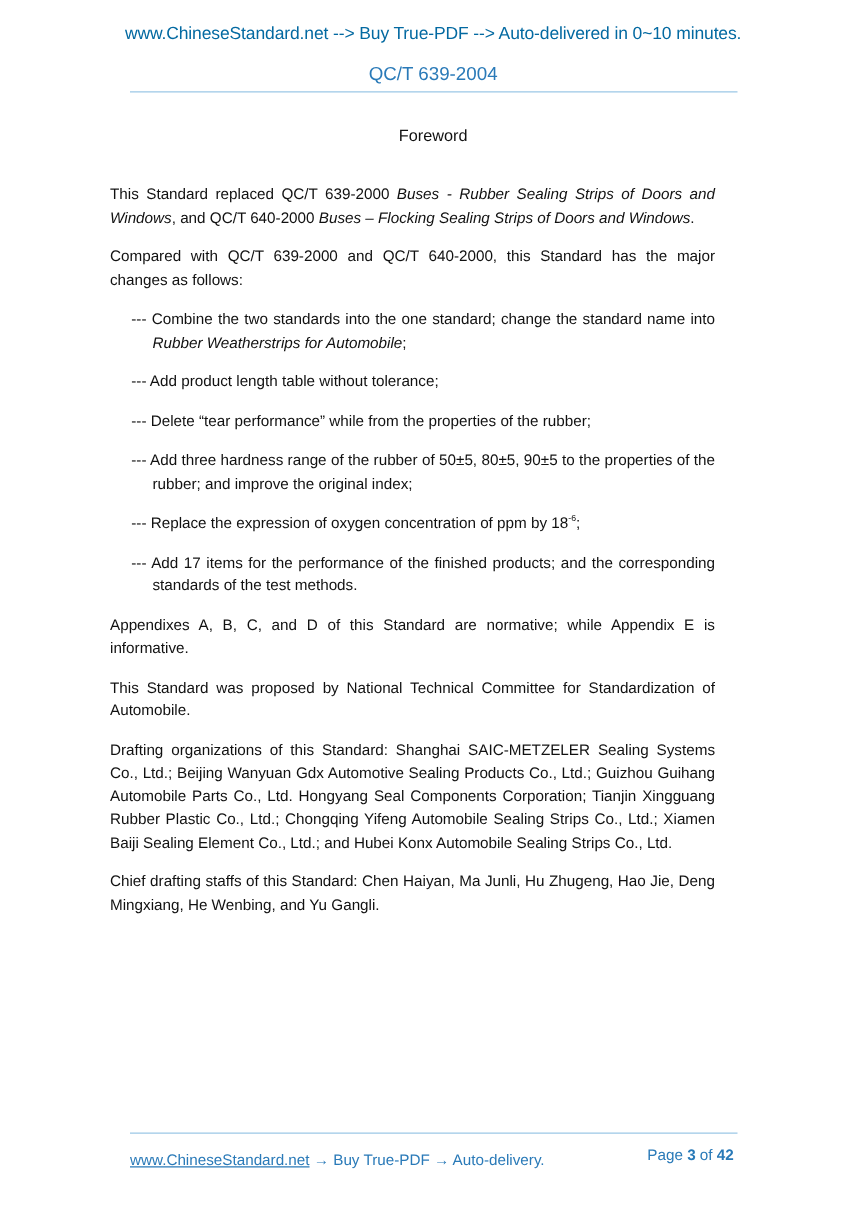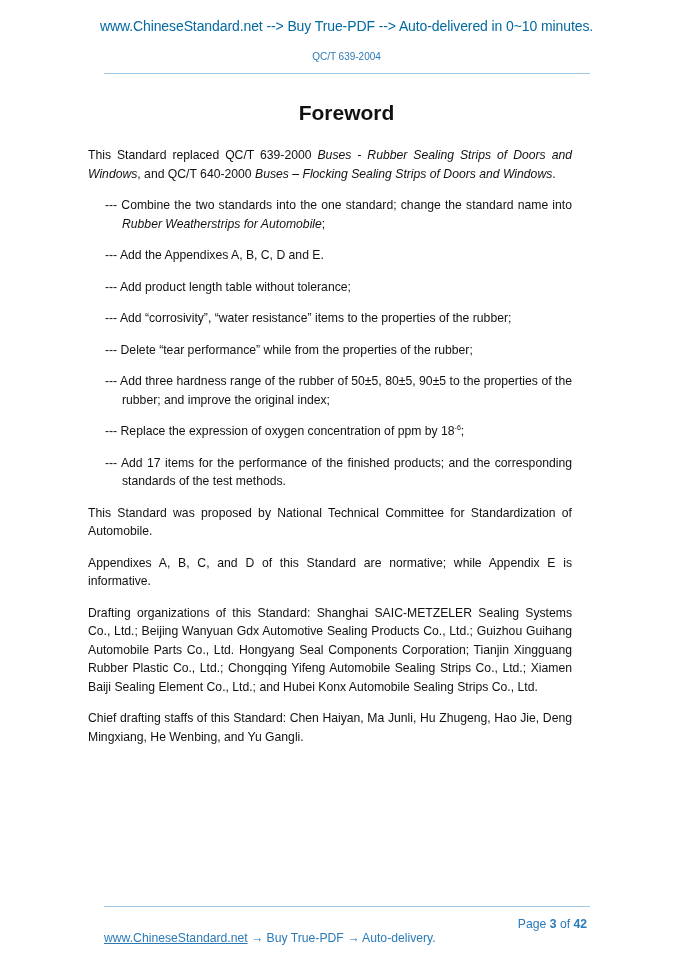--- a/index.html
+++ b/index.html
@@ -1,59 +1,58 @@
 <!DOCTYPE html>
 <html><head>
 <meta charset="utf-8">
 <style>
   html, body { margin: 0; padding: 0; background: #ffffff; }
   body { width: 693px; height: 980px; position: relative; overflow: hidden;
          font-family: "Liberation Sans", sans-serif; color: #111; }
   .top-banner { position: absolute; top: 18px; left: 0; width: 693px; text-align: center;
                 color: #0369a1; font-size: 14px; letter-spacing: -0.1px; white-space: nowrap; }
   .doc-code { position: absolute; top: 51px; left: 0; width: 693px; text-align: center;
-              color: #2a7ab8; font-size: 10px; }
+              color: #2a7ab8; font-size: 15px; }
   .header-rule { position: absolute; top: 73px; left: 104px; width: 486px; height: 1px; background: #9cc7e6; }
   .title { position: absolute; top: 101px; left: 0; width: 693px; text-align: center;
-           font-weight: bold; font-size: 21px; color: #111; }
+           font-weight: normal; font-size: 13px; color: #111; }
   .content { position: absolute; top: 146px; left: 88px; width: 484px; font-size: 12.2px; line-height: 18.5px; }
   .para { margin: 0 0 13px 0; text-align: justify; }
   .item { margin: 13px 0 13px 17px; padding-left: 17px; text-indent: -17px; text-align: justify; }
   .item.single { text-align: left; }
   sup { font-size: 7px; line-height: 0; vertical-align: 5px; }
   .footer-rule { position: absolute; top: 906px; left: 104px; width: 486px; height: 1px; background: #9cc7e6; }
   .footer { position: absolute; top: 917px; left: 104px; width: 483px; font-size: 12.2px; color: #2a7ab8; }
   .footer-link { color: #2a7ab8; text-decoration: underline; }
-  .footer-left { position: absolute; left: 0; top: 14px; white-space: nowrap; }
+  .footer-left { position: absolute; left: 0; top: 4px; white-space: nowrap; }
   .footer-right { position: absolute; right: 0; top: 0; white-space: nowrap; }
   .footer-right b { font-weight: bold; }
 </style>
 </head>
 <body>
 
 <div class="top-banner">www.ChineseStandard.net --&gt; Buy True-PDF --&gt; Auto-delivered in 0~10 minutes.</div>
 <div class="doc-code">QC/T 639-2004</div>
 <div class="header-rule"></div>
 
 <div class="title">Foreword</div>
 
 <div class="content">
   <p class="para"><span>This Standard replaced QC/T 639-2000 </span><i>Buses - Rubber Sealing Strips of Doors and Windows</i><span>, and QC/T 640-2000 </span><i>Buses – Flocking Sealing Strips of Doors and Windows</i><span>.</span></p>
+  <p class="para">Compared with QC/T 639-2000 and QC/T 640-2000, this Standard has the major changes as follows:</p>
 
   <p class="item"><span>--- Combine the two standards into the one standard; change the standard name into </span><i>Rubber Weatherstrips for Automobile</i><span>;</span></p>
-  <p class="item single">--- Add the Appendixes A, B, C, D and E.</p>
   <p class="item single">--- Add product length table without tolerance;</p>
-  <p class="item single">--- Add “corrosivity”, “water resistance” items to the properties of the rubber;</p>
   <p class="item single">--- Delete “tear performance” while from the properties of the rubber;</p>
   <p class="item">--- Add three hardness range of the rubber of 50±5, 80±5, 90±5 to the properties of the rubber; and improve the original index;</p>
   <p class="item single"><span>--- Replace the expression of oxygen concentration of ppm by 18</span><sup>-6</sup><span>;</span></p>
   <p class="item">--- Add 17 items for the performance of the finished products; and the corresponding standards of the test methods.</p>
 
+  <p class="para">Appendixes A, B, C, and D of this Standard are normative; while Appendix E is informative.</p>
   <p class="para">This Standard was proposed by National Technical Committee for Standardization of Automobile.</p>
-  <p class="para">Appendixes A, B, C, and D of this Standard are normative; while Appendix E is informative.</p>
   <p class="para">Drafting organizations of this Standard: Shanghai SAIC-METZELER Sealing Systems Co., Ltd.; Beijing Wanyuan Gdx Automotive Sealing Products Co., Ltd.; Guizhou Guihang Automobile Parts Co., Ltd. Hongyang Seal Components Corporation; Tianjin Xingguang Rubber Plastic Co., Ltd.; Chongqing Yifeng Automobile Sealing Strips Co., Ltd.; Xiamen Baiji Sealing Element Co., Ltd.; and Hubei Konx Automobile Sealing Strips Co., Ltd.</p>
   <p class="para">Chief drafting staffs of this Standard: Chen Haiyan, Ma Junli, Hu Zhugeng, Hao Jie, Deng Mingxiang, He Wenbing, and Yu Gangli.</p>
 </div>
 
 <div class="footer-rule"></div>
 <div class="footer">
   <span class="footer-left"><a class="footer-link">www.ChineseStandard.net</a><span> → Buy True-PDF → Auto-delivery.</span></span>
   <span class="footer-right"><span>Page </span><b>3</b><span> of </span><b>42</b></span>
 </div>
 

